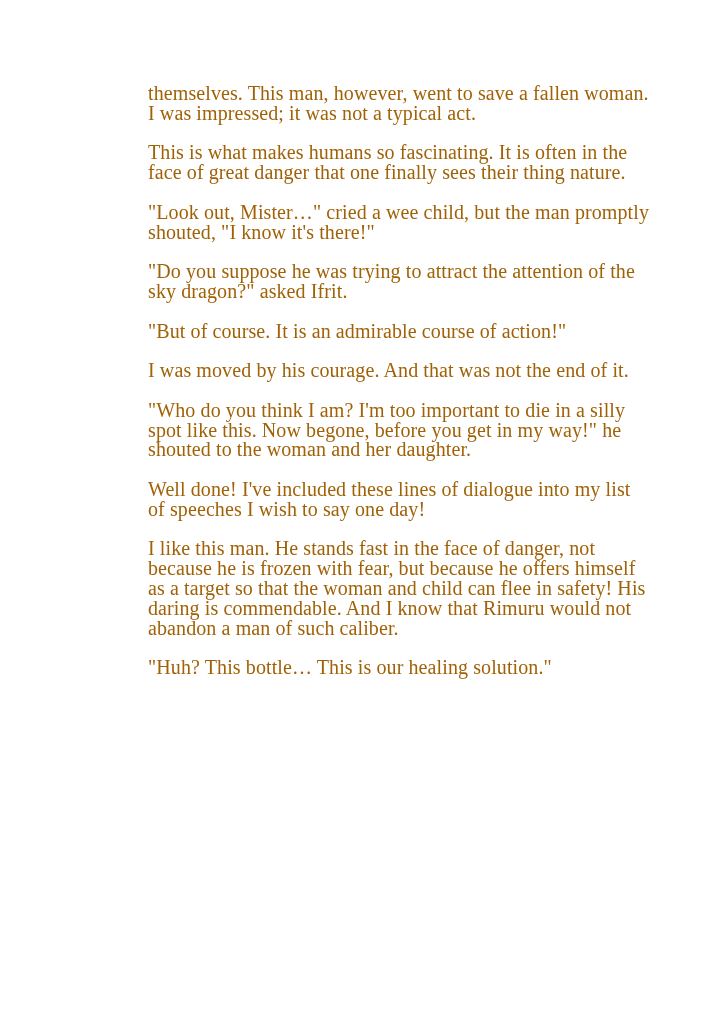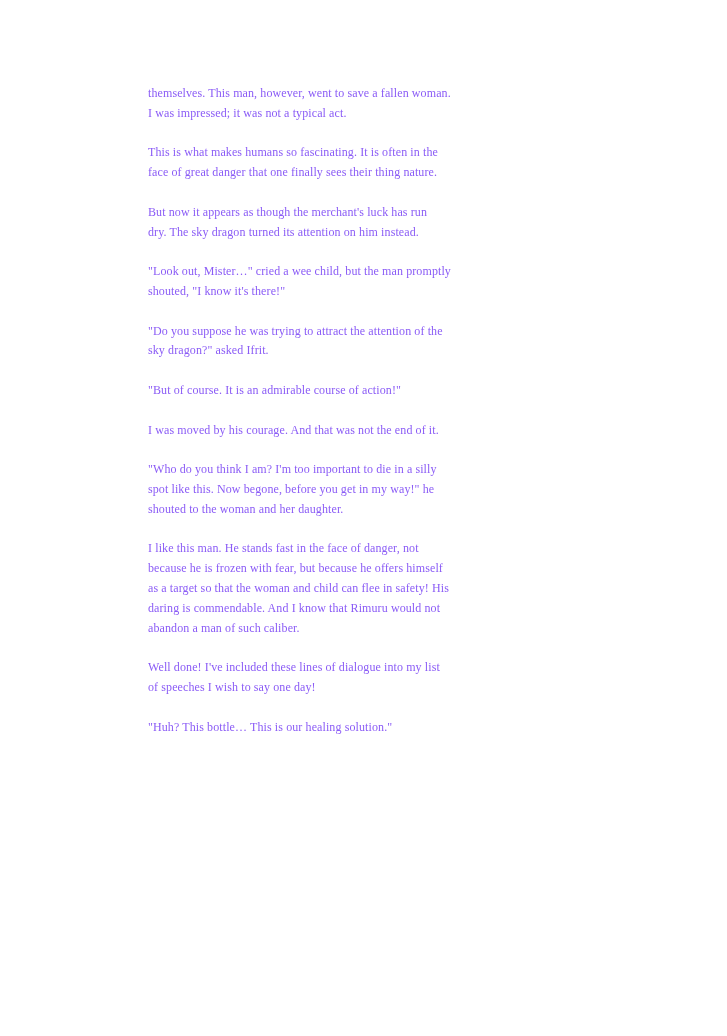--- a/index.html
+++ b/index.html
@@ -16,49 +16,47 @@
   }
   .text-column {
     position: absolute;
     left: 148px;
     top: 84px;
     width: 440px;
   }
   .text-column p {
     margin: 0 0 19.8px 0;
     font-family: "Liberation Serif", "DejaVu Serif", serif;
-    font-size: 12px;
+    font-size: 20px;
     line-height: 19.8px;
-    color: #8b5cf6;
+    color: #a16207;
     white-space: pre;
     letter-spacing: 0.1px;
   }
 </style>
 </head>
 <body>
 
 <div class="page">
   <div class="text-column">
     <p>themselves. This man, however, went to save a fallen woman.
 I was impressed; it was not a typical act.</p>
     <p>This is what makes humans so fascinating. It is often in the
 face of great danger that one finally sees their thing nature.</p>
-    <p>But now it appears as though the merchant's luck has run
-dry. The sky dragon turned its attention on him instead.</p>
     <p>"Look out, Mister…" cried a wee child, but the man promptly
 shouted, "I know it's there!"</p>
     <p>"Do you suppose he was trying to attract the attention of the
 sky dragon?" asked Ifrit.</p>
     <p>"But of course. It is an admirable course of action!"</p>
     <p>I was moved by his courage. And that was not the end of it.</p>
     <p>"Who do you think I am? I'm too important to die in a silly
 spot like this. Now begone, before you get in my way!" he
 shouted to the woman and her daughter.</p>
+    <p>Well done! I've included these lines of dialogue into my list
+of speeches I wish to say one day!</p>
     <p>I like this man. He stands fast in the face of danger, not
 because he is frozen with fear, but because he offers himself
 as a target so that the woman and child can flee in safety! His
 daring is commendable. And I know that Rimuru would not
 abandon a man of such caliber.</p>
-    <p>Well done! I've included these lines of dialogue into my list
-of speeches I wish to say one day!</p>
     <p>"Huh? This bottle… This is our healing solution."</p>
   </div>
 </div>
 
 </body></html>

